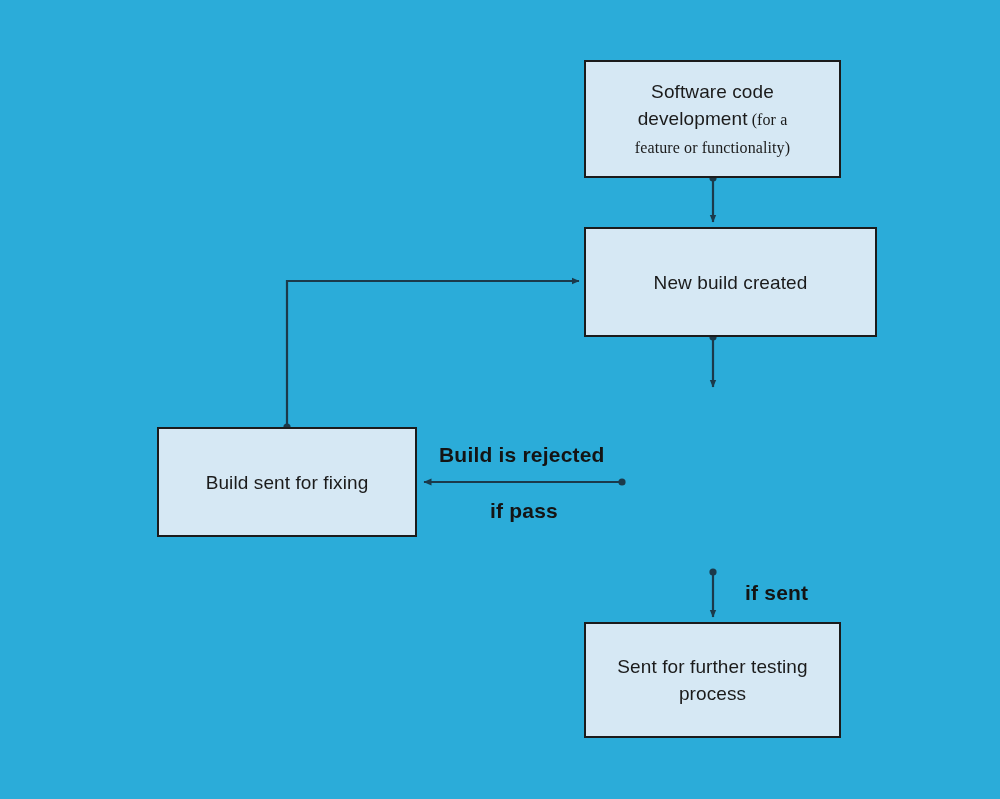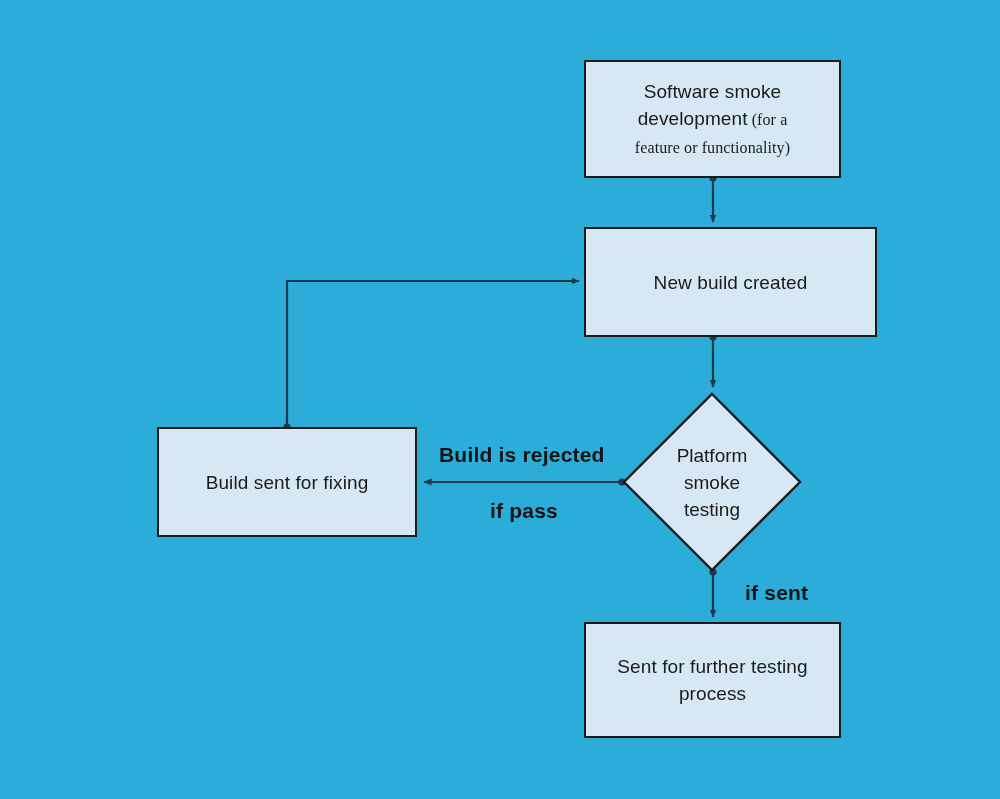--- a/index.html
+++ b/index.html
@@ -116,42 +116,30 @@
     </g>
 
     <g>
       <circle cx="287" cy="427" r="3.6" fill="#1B3A4B"></circle>
       <path d="M287,427 L287,281 L579,281" fill="none" stroke="#1B3A4B" stroke-width="2.2" marker-end="url(#arrowhead)"></path>
     </g>
   </svg>
 
   <div class="node proc" style="left:584px; top:60px; width:257px; height:118px;">
     <div class="node-label">
-      <span>Software smoke</span><br>
+      <span>Software code</span><br>
       <span>development</span><span class="sub"> (for a</span><br>
       <span class="sub">feature or functionality)</span>
     </div>
   </div>
 
   <div class="node proc" style="left:584px; top:227px; width:293px; height:110px;">
     <div class="node-label">New build created</div>
   </div>
 
-  <div class="decision-wrap" style="left:622px; top:392px; width:180px; height:180px;">
-    <svg class="decision-shape" viewBox="0 0 180 180" preserveAspectRatio="none">
-      <polygon points="90,2 178,90 90,178 2,90" fill="#D6E8F4" stroke="#1B1B1B" stroke-width="2.4"></polygon>
-    </svg>
-    <div class="decision-text">
-      <div>
-        <span>Platform</span><br>
-        <span>smoke</span><br>
-        <span>testing</span>
-      </div>
-    </div>
-  </div>
 
   <div class="node proc" style="left:584px; top:622px; width:257px; height:116px;">
     <div class="node-label">
       <span>Sent for further testing</span><br>
       <span>process</span>
     </div>
   </div>
 
   <div class="node proc" style="left:157px; top:427px; width:260px; height:110px;">
     <div class="node-label">Build sent for fixing</div>

